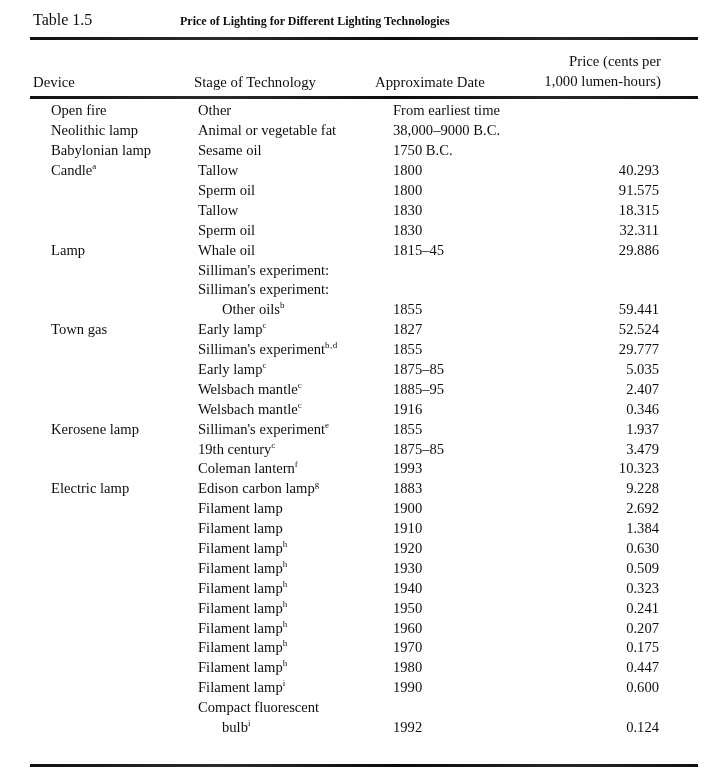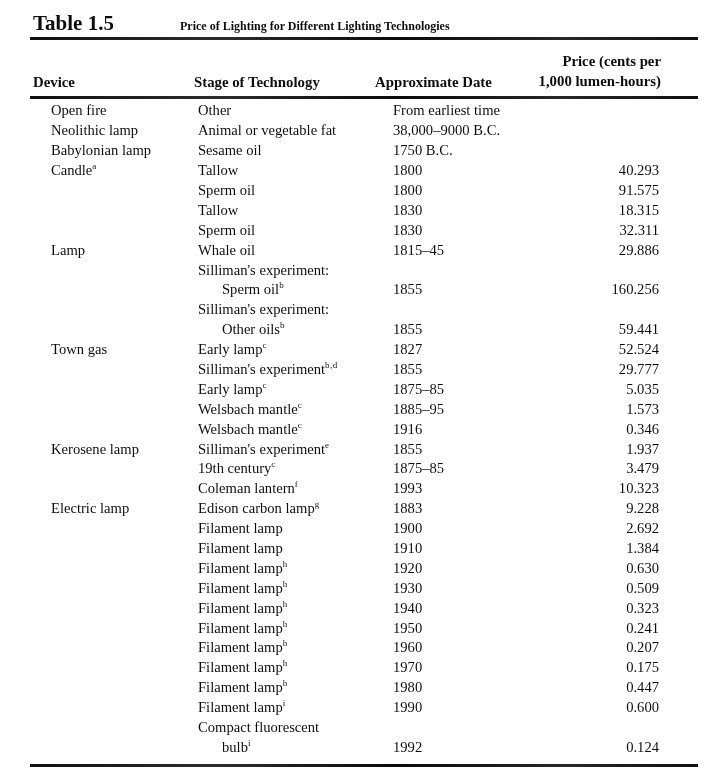--- a/index.html
+++ b/index.html
@@ -19,22 +19,22 @@
   }
   .caption-row {
     position: absolute;
     top: 11px;
     left: 33px;
     right: 20px;
     display: flex;
     align-items: baseline;
   }
   .caption-label {
-    font-weight: bold;
-    font-size: 21px;
+    font-weight: normal;
+    font-size: 16px;
     width: 147px;
     flex: 0 0 147px;
   }
   .caption-title {
     font-weight: bold;
     font-size: 12px;
   }
   .rule {
     position: absolute;
     left: 30px;
@@ -52,21 +52,20 @@
     left: 33px;
     width: 648px;
     height: 49px;
     display: grid;
     grid-template-columns: 147px 195px 145px auto;
     font-size: 14.8px;
   }
   .h-cell {
     align-self: end;
     padding-bottom: 2px;
-    font-weight: bold;
   }
   .h-stage { padding-left: 14px; }
   .h-price {
     text-align: right;
     padding-right: 20px;
     line-height: 19.5px;
   }
 
   table.body {
     position: absolute;
@@ -184,26 +183,20 @@
     <td class="c-price">29.886</td>
   </tr>
 
   <tr>
     <td class="c-device"></td>
     <td class="c-stage">Silliman's  experiment:</td>
     <td class="c-date"></td>
     <td class="c-price"></td>
   </tr>
 
-  <tr>
-    <td class="c-device"></td>
-    <td class="c-stage indent">Sperm oil<sup>b</sup></td>
-    <td class="c-date">1855</td>
-    <td class="c-price">160.256</td>
-  </tr>
 
   <tr>
     <td class="c-device"></td>
     <td class="c-stage">Silliman's  experiment:</td>
     <td class="c-date"></td>
     <td class="c-price"></td>
   </tr>
 
   <tr>
     <td class="c-device"></td>
@@ -230,21 +223,21 @@
     <td class="c-device"></td>
     <td class="c-stage">Early lamp<sup>c</sup></td>
     <td class="c-date">1875–85</td>
     <td class="c-price">5.035</td>
   </tr>
 
   <tr>
     <td class="c-device"></td>
     <td class="c-stage">Welsbach mantle<sup>c</sup></td>
     <td class="c-date">1885–95</td>
-    <td class="c-price">1.573</td>
+    <td class="c-price">2.407</td>
   </tr>
 
   <tr>
     <td class="c-device"></td>
     <td class="c-stage">Welsbach mantle<sup>c</sup></td>
     <td class="c-date">1916</td>
     <td class="c-price">0.346</td>
   </tr>
 
   <tr>

